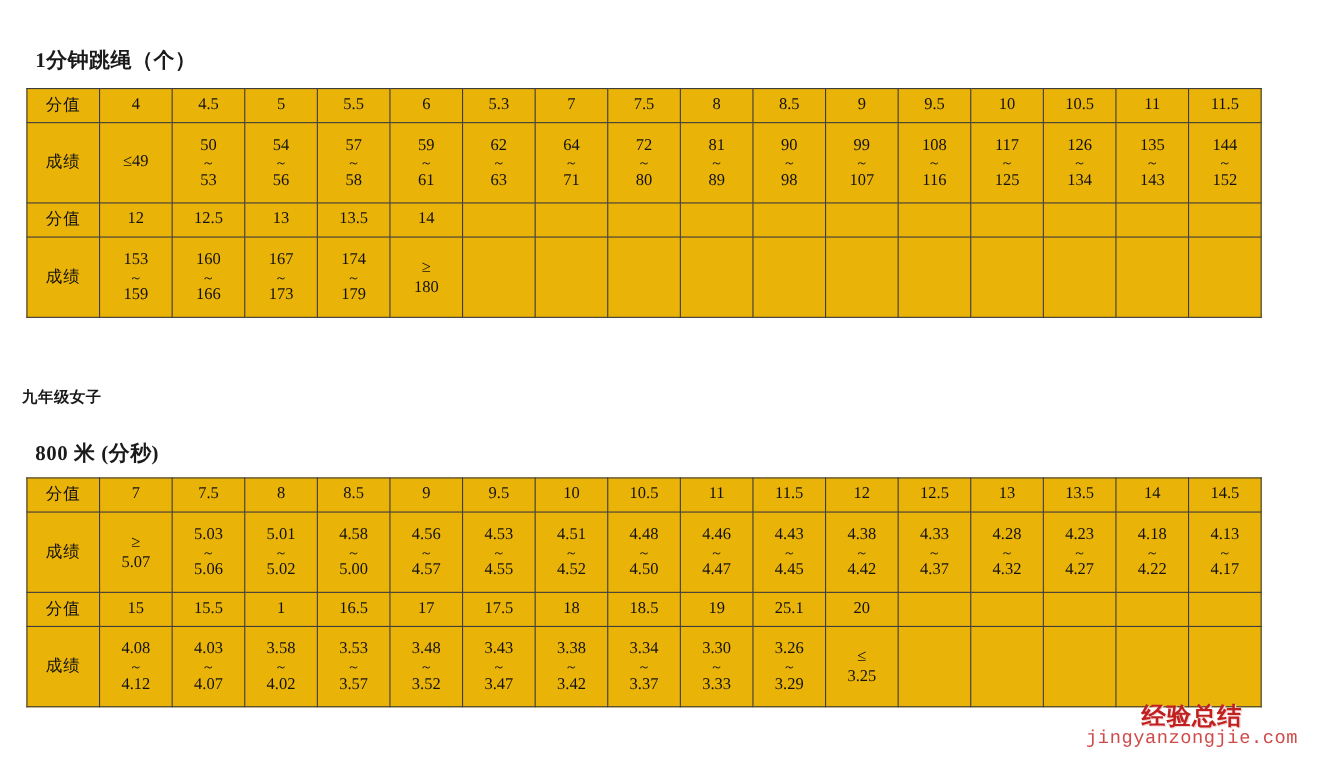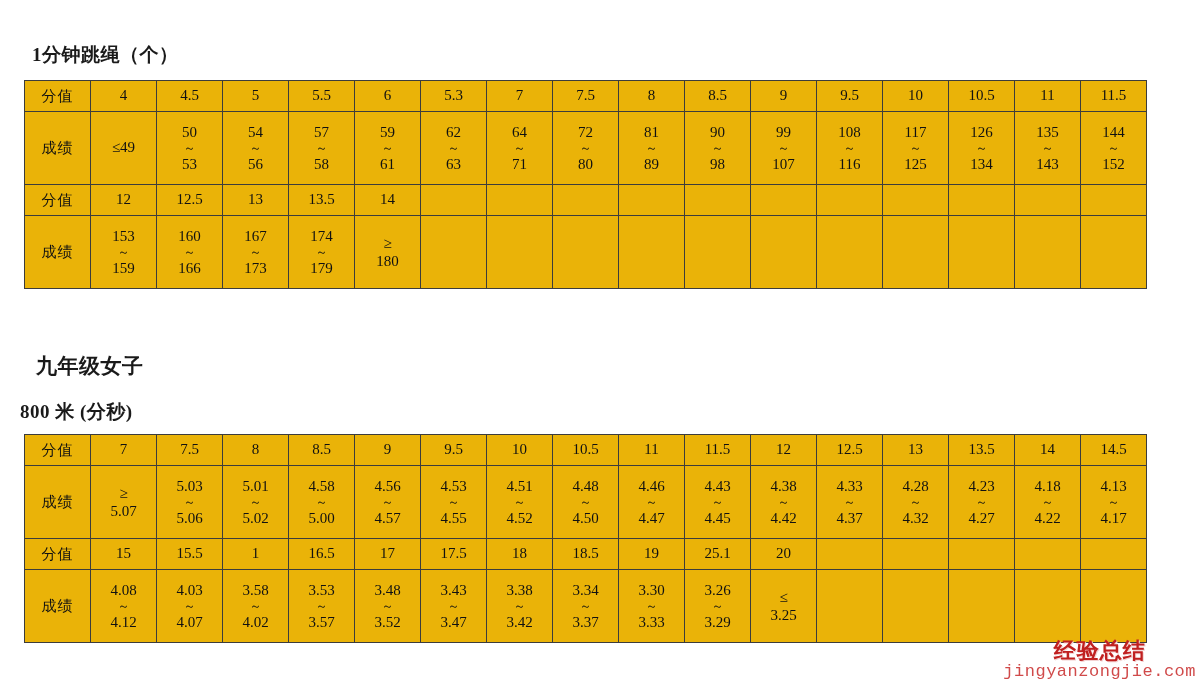--- a/index.html
+++ b/index.html
@@ -27,27 +27,27 @@
     letter-spacing: 0.5px;
     color: #1a1a1a;
   }
   #title-skip {
     position: absolute;
     left: 32px;
     top: 42px;
   }
   #title-grade {
     position: absolute;
-    left: 36px;
+    left: 20px;
     top: 352px;
-    font-size: 21px;
+    font-size: 14px;
   }
   #title-800 {
     position: absolute;
-    left: 20px;
+    left: 32px;
     top: 399px;
   }
 
   table.score-table {
     position: absolute;
     border-collapse: collapse;
     table-layout: fixed;
     background: #eab308;
   }
   table.score-table td {
@@ -98,21 +98,21 @@
     left: 24px;
     top: 80px;
   }
   #table-800 {
     left: 24px;
     top: 434px;
   }
 
   .watermark {
     position: absolute;
-    right: 4px;
+    right: 20px;
     bottom: 10px;
     text-align: center;
     line-height: 1.1;
   }
   .watermark .wm-main {
     font-family: "Liberation Sans", sans-serif;
     font-weight: bold;
     font-size: 22px;
     color: #c02020;
     letter-spacing: 1px;

